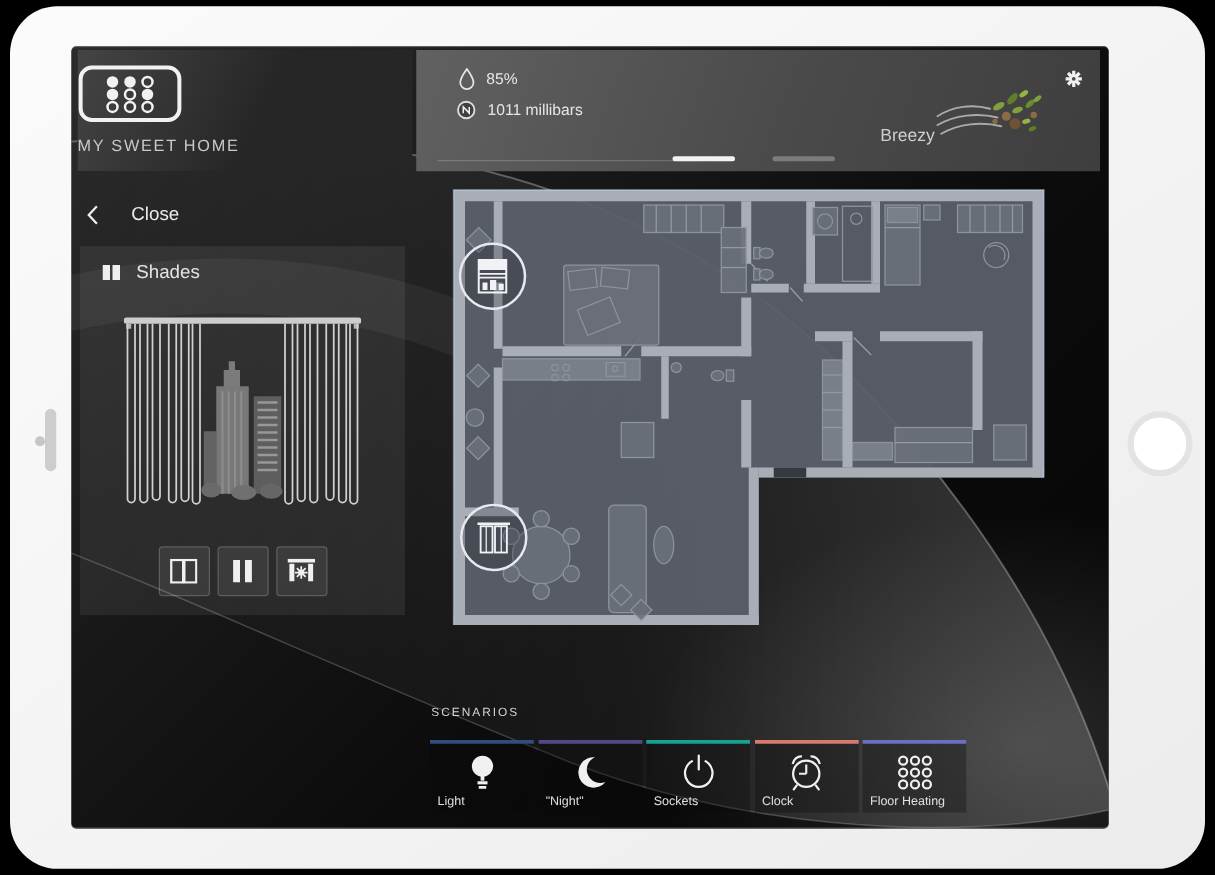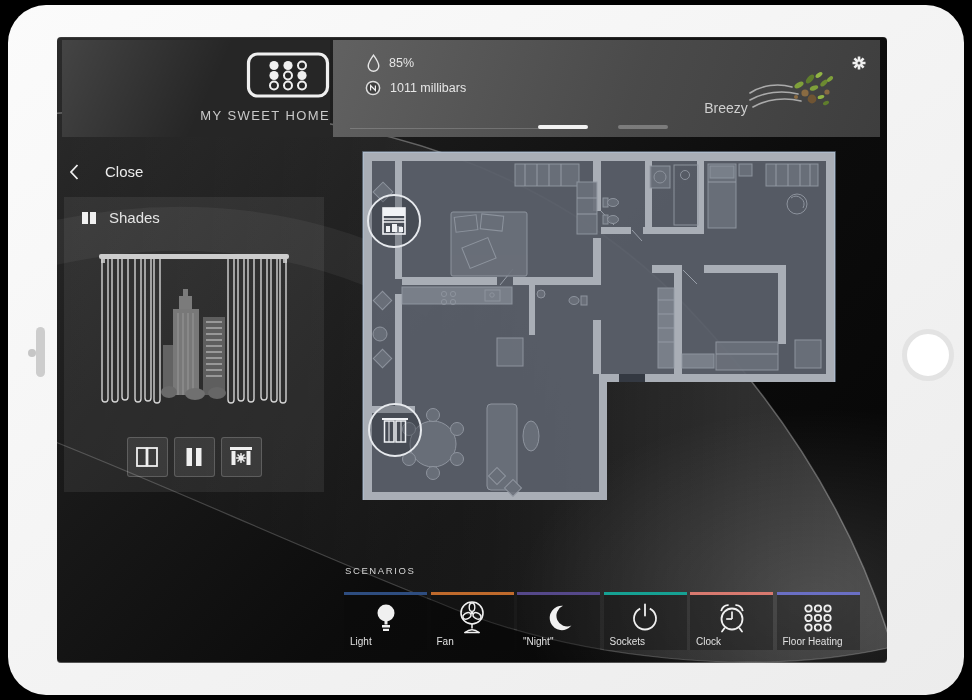--- a/index.html
+++ b/index.html
@@ -15,21 +15,21 @@
     background:#fff;border:5px solid #e3e3e3;}
 
   
   .screen{position:absolute;left:49px;top:32px;width:830px;height:626px;border-radius:4px;overflow:hidden;
     background:linear-gradient(135deg,#2b2b2b 0%,#1a1a1a 30%,#0c0c0c 60%,#050505 100%);
     box-shadow:inset 0 -1px 0 rgba(255,255,255,.28), inset 0 1px 0 rgba(255,255,255,.08);}
   .swoosh{position:absolute;left:0;top:0;}
 
   
   .home-tile{position:absolute;left:5px;top:3px;width:268px;height:97px;background:#262626;
-    overflow:hidden;text-align:right;cursor:pointer;}
+    overflow:hidden;text-align:left;cursor:pointer;}
   .home-tile::before{content:"";position:absolute;inset:0;
     background:linear-gradient(115deg,rgba(255,255,255,.14),rgba(255,255,255,0) 55%);}
   .home-tile .keypad{margin-top:12px;}
   .home-tile-label{position:relative;margin-top:6px;font-size:13px;letter-spacing:1.4px;color:#c9c9c9;}
 
   .weather-tile{position:absolute;left:276px;top:3px;width:547px;height:97px;
     background:linear-gradient(110deg,#616161,#4a4a4a 55%,#3e3e3e);overflow:hidden;}
   .wx-row{position:absolute;display:flex;align-items:center;gap:9px;color:#e6e6e6;font-size:12.5px;text-align:center;}
   .wx-hum{left:34px;top:14px;}
   .wx-pres{left:32px;top:40px;}
@@ -428,37 +428,20 @@
       <div class="sc-tile" style="border-top-color: rgb(46, 77, 128);">
         <svg class="sc-icon" width="24" height="30" viewBox="0 0 24 30">
           <circle cx="12" cy="10" r="8.5" fill="#f0f0f0"></circle>
           <rect x="10.5" y="17.5" width="3" height="4" fill="#f0f0f0"></rect>
           <rect x="8" y="22" width="8" height="2.5" fill="#f0f0f0"></rect>
           <rect x="9" y="25.8" width="6" height="2.2" fill="#f0f0f0"></rect>
         </svg>
         <span class="sc-label">Light</span>
       </div>
 
-      <div class="sc-tile" style="border-top-color: rgb(191, 106, 44);">
-        <svg class="sc-icon" width="28" height="34" viewBox="0 0 28 34">
-          <circle cx="14" cy="12" r="11" fill="none" stroke="#f0f0f0" stroke-width="1.6"></circle>
-          <circle cx="14" cy="12" r="1.6" fill="#f0f0f0"></circle>
-          <g fill="none" stroke="#f0f0f0" stroke-width="1.4">
-            <ellipse cx="14" cy="6.2" rx="2.8" ry="4.2"></ellipse>
-            <ellipse cx="14" cy="6.2" rx="2.8" ry="4.2" transform="rotate(120 14 12)"></ellipse>
-            <ellipse cx="14" cy="6.2" rx="2.8" ry="4.2" transform="rotate(240 14 12)"></ellipse>
-          </g>
-          <g fill="none" stroke="#f0f0f0" stroke-width="1.5" stroke-linecap="round">
-            <line x1="14" y1="23" x2="14" y2="27"></line>
-            <path d="M7,31.5 Q14,26 21,31.5"></path>
-            <line x1="7" y1="31.5" x2="21" y2="31.5"></line>
-          </g>
-        </svg>
-        <span class="sc-label">Fan</span>
-      </div>
 
       <div class="sc-tile" style="border-top-color: rgb(85, 72, 138);">
         <svg class="sc-icon" width="28" height="28" viewBox="0 0 28 28">
           <path d="M18,1.8 A12.2,12.2 0 1 0 26.4,21.6 A10.6,10.6 0 0 1 18,1.8 Z" fill="#f0f0f0"></path>
         </svg>
         <span class="sc-label">"Night"</span>
       </div>
 
       <div class="sc-tile" style="border-top-color: rgb(22, 161, 147); justify-content: center;">
         <svg class="sc-icon" width="30" height="30" viewBox="0 0 30 30">

